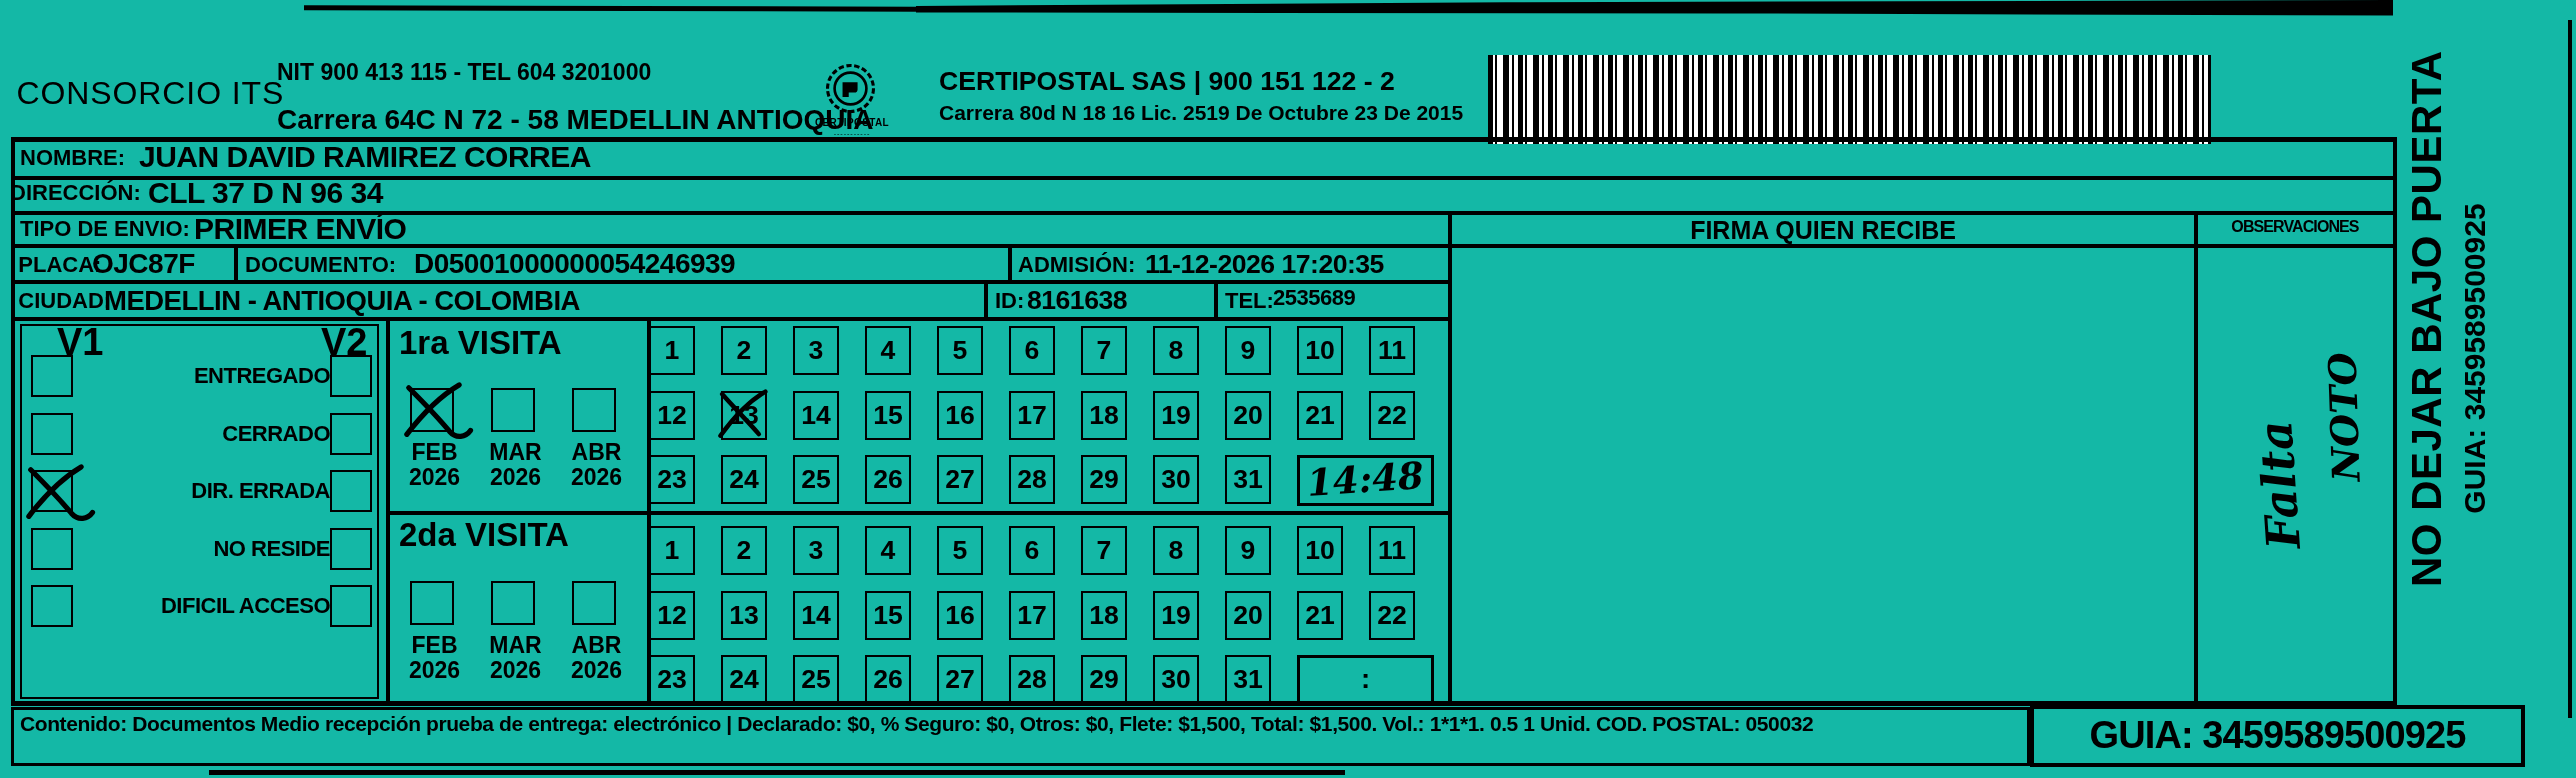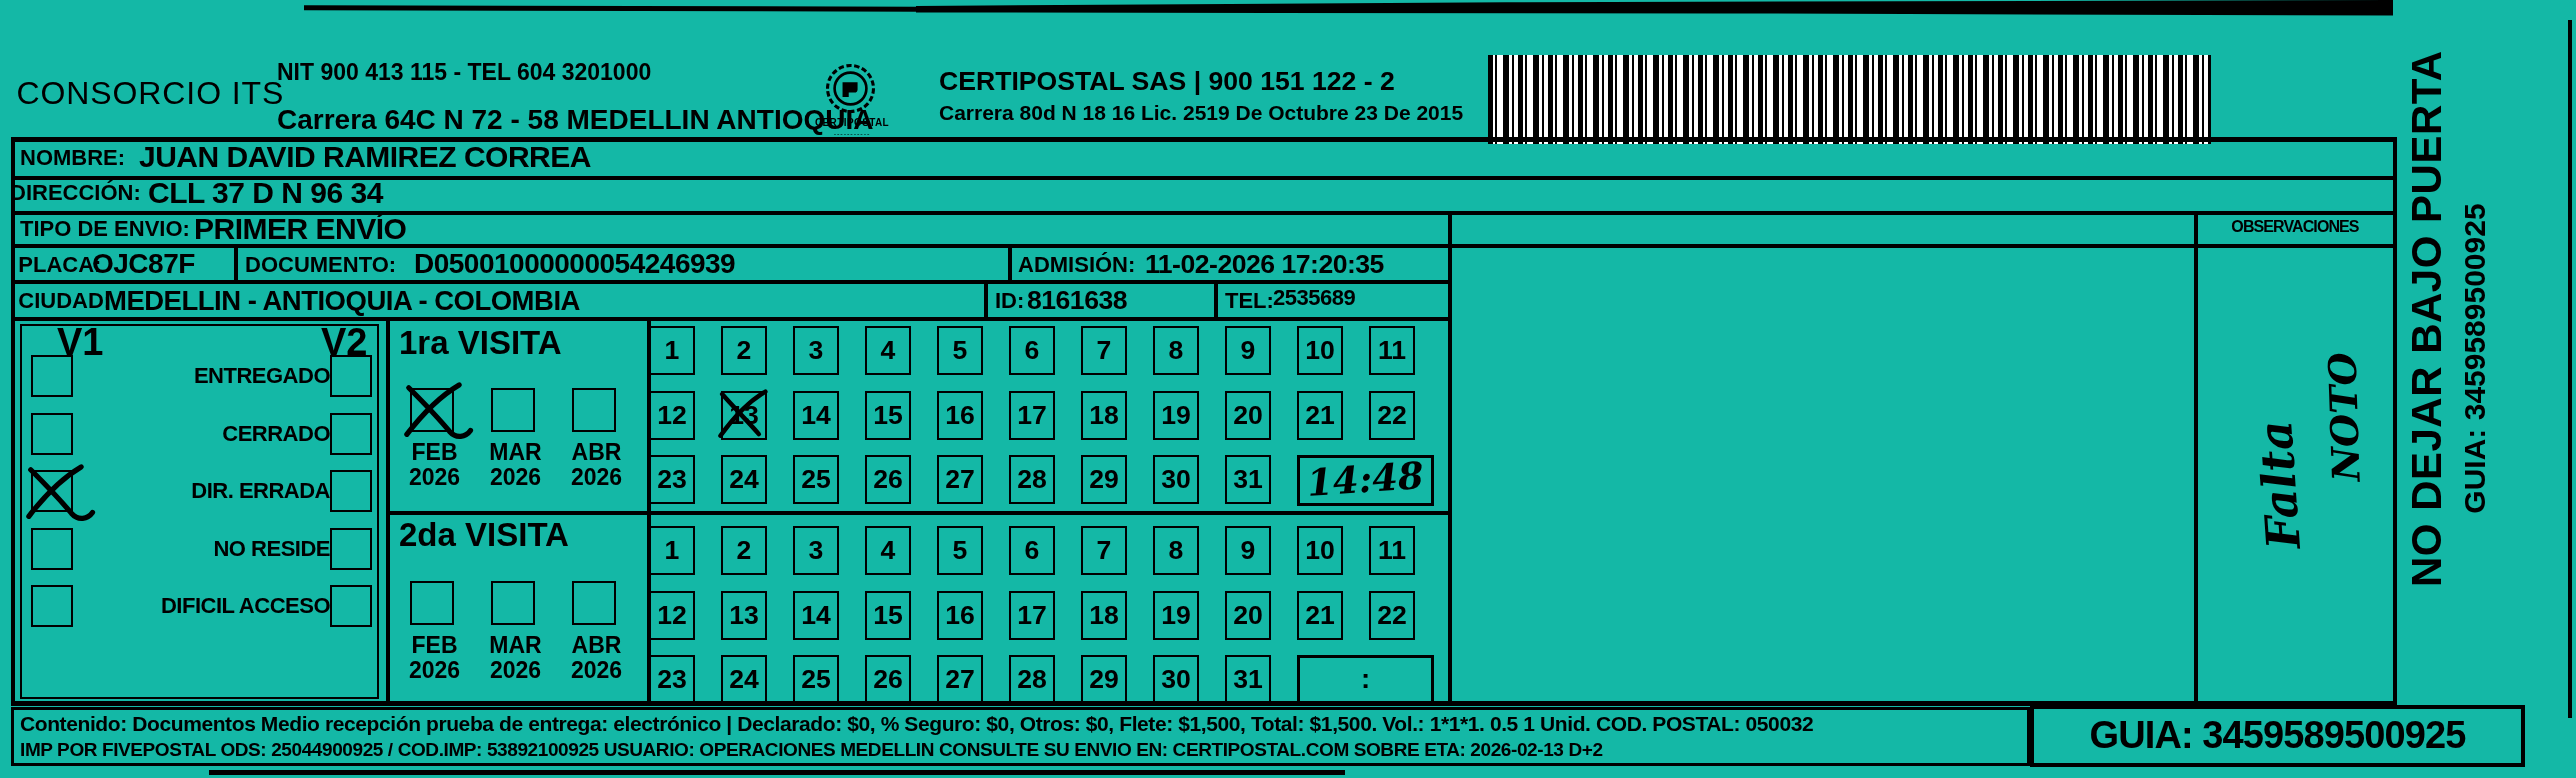--- a/index.html
+++ b/index.html
@@ -117,28 +117,29 @@
   <span class="abs val" style="left:139px;top:140px;font-size:30px">JUAN DAVID RAMIREZ CORREA</span>
   <span class="abs lbl" style="left:10px;top:180px">DIRECCIÓN:</span>
   <span class="abs val" style="left:148px;top:176px;font-size:30px">CLL 37 D N 96 34</span>
   <span class="abs lbl" style="left:20px;top:216px">TIPO DE ENVIO:</span>
   <span class="abs val" style="left:194px;top:212px;font-size:30px">PRIMER ENVÍO</span>
   <span class="abs lbl" style="left:18.3px;top:252px">PLACA:</span>
   <span class="abs val" style="left:92px;top:248px">OJC87F</span>
   <span class="abs lbl" style="left:245px;top:252px">DOCUMENTO:</span>
   <span class="abs val" style="left:414px;top:248px">D05001000000054246939</span>
   <span class="abs lbl" style="left:1018px;top:252px">ADMISIÓN:</span>
-  <span class="abs val" style="left:1145px;top:249px;font-size:26.6px">11-02-2026 17:20:35</span>
+  <span class="abs val" style="left:1145px;top:249px;font-size:26.6px">11-12-2026 17:20:35</span>
   <span class="abs lbl" style="left:18.3px;top:288px">CIUDAD:</span>
   <span class="abs val" style="left:104px;top:285px;font-size:27.5px">MEDELLIN - ANTIOQUIA - COLOMBIA</span>
   <span class="abs lbl" style="left:995px;top:288px">ID:</span>
   <span class="abs val" style="left:1027px;top:285px;font-size:26.6px">8161638</span>
   <span class="abs lbl" style="left:1225px;top:288px">TEL:</span>
   <span class="abs val" style="left:1273px;top:285px;font-size:22px">2535689</span>
 
+  <div class="abs" id="firma-head">FIRMA QUIEN RECIBE</div>
   <div class="abs" id="obs-head">OBSERVACIONES</div>
 
   <div class="abs" id="v1v2-inner"></div>
   <span class="abs vhead" style="left:42px">V1</span>
   <span class="abs vhead" style="left:306px">V2</span>
   <div class="abs" id="status-rows">
       <div class="st-row">
       <span class="cb v1cb">
         
       </span>
@@ -443,17 +444,16 @@
   </div>
 
   <div class="abs hw rot" id="hw-falta">Falta</div>
   <div class="abs hw rot" id="hw-noto">NOTO</div>
 
   <div class="abs rot" id="v-warning">NO DEJAR BAJO PUERTA</div>
   <div class="abs rot" id="v-guia">GUIA: 3459589500925</div>
 
   <div class="abs" id="footer-box"></div>
   <div class="abs" id="footer-l1">Contenido: Documentos Medio recepción prueba de entrega: electrónico | Declarado: $0, % Seguro: $0, Otros: $0, Flete: $1,500, Total: $1,500. Vol.: 1*1*1. 0.5 1 Unid. COD. POSTAL: 050032</div>
-  <div class="abs" id="footer-l2">IMP POR FIVEPOSTAL ODS: 25044900925 / COD.IMP: 53892100925 USUARIO: OPERACIONES MEDELLIN CONSULTE SU ENVIO EN: CERTIPOSTAL.COM SOBRE ETA: 2026-02-13 D+2</div>
   <div class="abs" id="guia-box">GUIA: 3459589500925</div>
 
 </div>
 
 
 </body></html>

